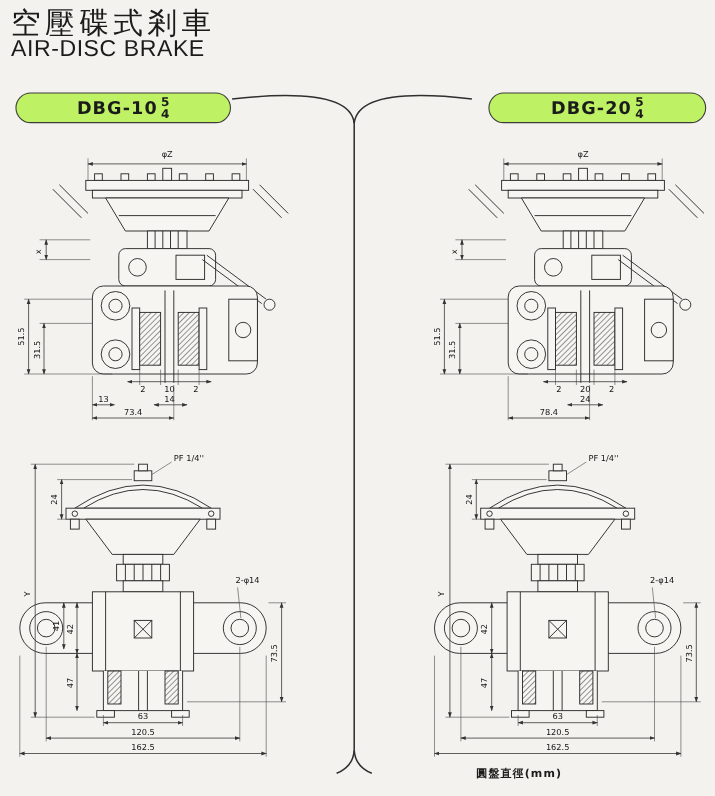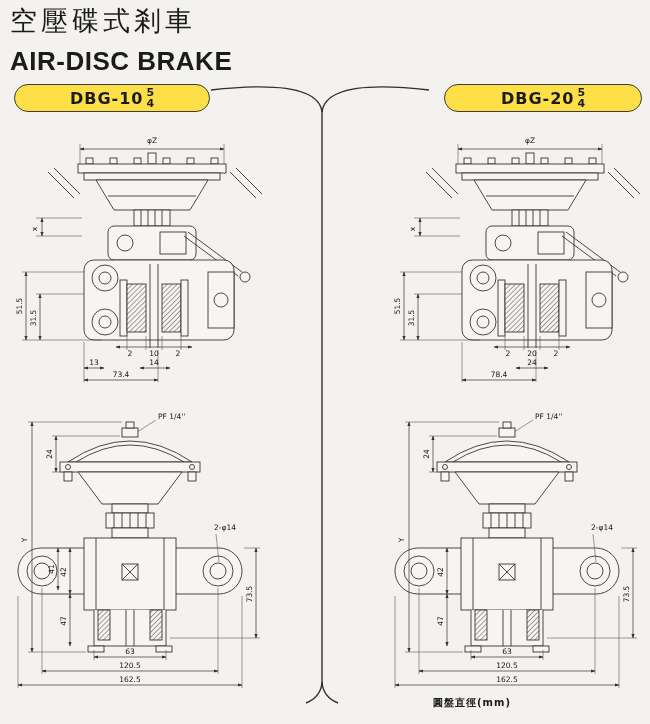--- a/index.html
+++ b/index.html
@@ -2,23 +2,23 @@
 <html><head>
 <meta charset="utf-8">
 <style>
   *{margin:0;padding:0;box-sizing:border-box}
   html,body{width:650px;height:724px}
   body{
     position:relative;overflow:hidden;background:#f4f2ee;color:#1b1b1b;
     font-family:"Liberation Sans",sans-serif;
   }
   .title-zh{position:absolute;left:10px;top:3px;font-size:27px;font-weight:400;letter-spacing:4px;font-family:"DejaVu Sans",sans-serif}
-  .title-en{position:absolute;left:10px;top:46px;font-size:26px;font-weight:700;letter-spacing:.5px}
+  .title-en{position:absolute;left:10px;top:33px;font-size:21px;font-weight:400;letter-spacing:.5px}
   .tab{position:absolute;top:84px;height:28px;border:1.7px solid #3c3c3c;border-radius:14px;
-       display:flex;align-items:center;justify-content:center;background:#fde047;z-index:2}
+       display:flex;align-items:center;justify-content:center;background:#bef264;z-index:2}
   .tab-left{left:14px;width:196px}
   .tab-right{left:444px;width:198px}
   .tab .name{font-size:16px;font-weight:700;letter-spacing:1px;font-family:"DejaVu Sans",sans-serif}
   .frac{display:flex;flex-direction:column;margin-left:3px;font-size:11px;font-weight:700;line-height:1;font-family:"DejaVu Sans",sans-serif}
   .footer-note{position:absolute;left:433px;top:696px;font-size:10px;font-weight:600;letter-spacing:1px;font-family:"DejaVu Sans",sans-serif}
   svg{position:absolute;left:0;top:0}
   svg text{font-family:"DejaVu Sans",sans-serif;font-size:7.5px;fill:#151515;stroke:none}
   .dim{stroke:#333;stroke-width:.7;fill:none}
   .ext{stroke:#4a4a4a;stroke-width:.55;fill:none}
 </style>

